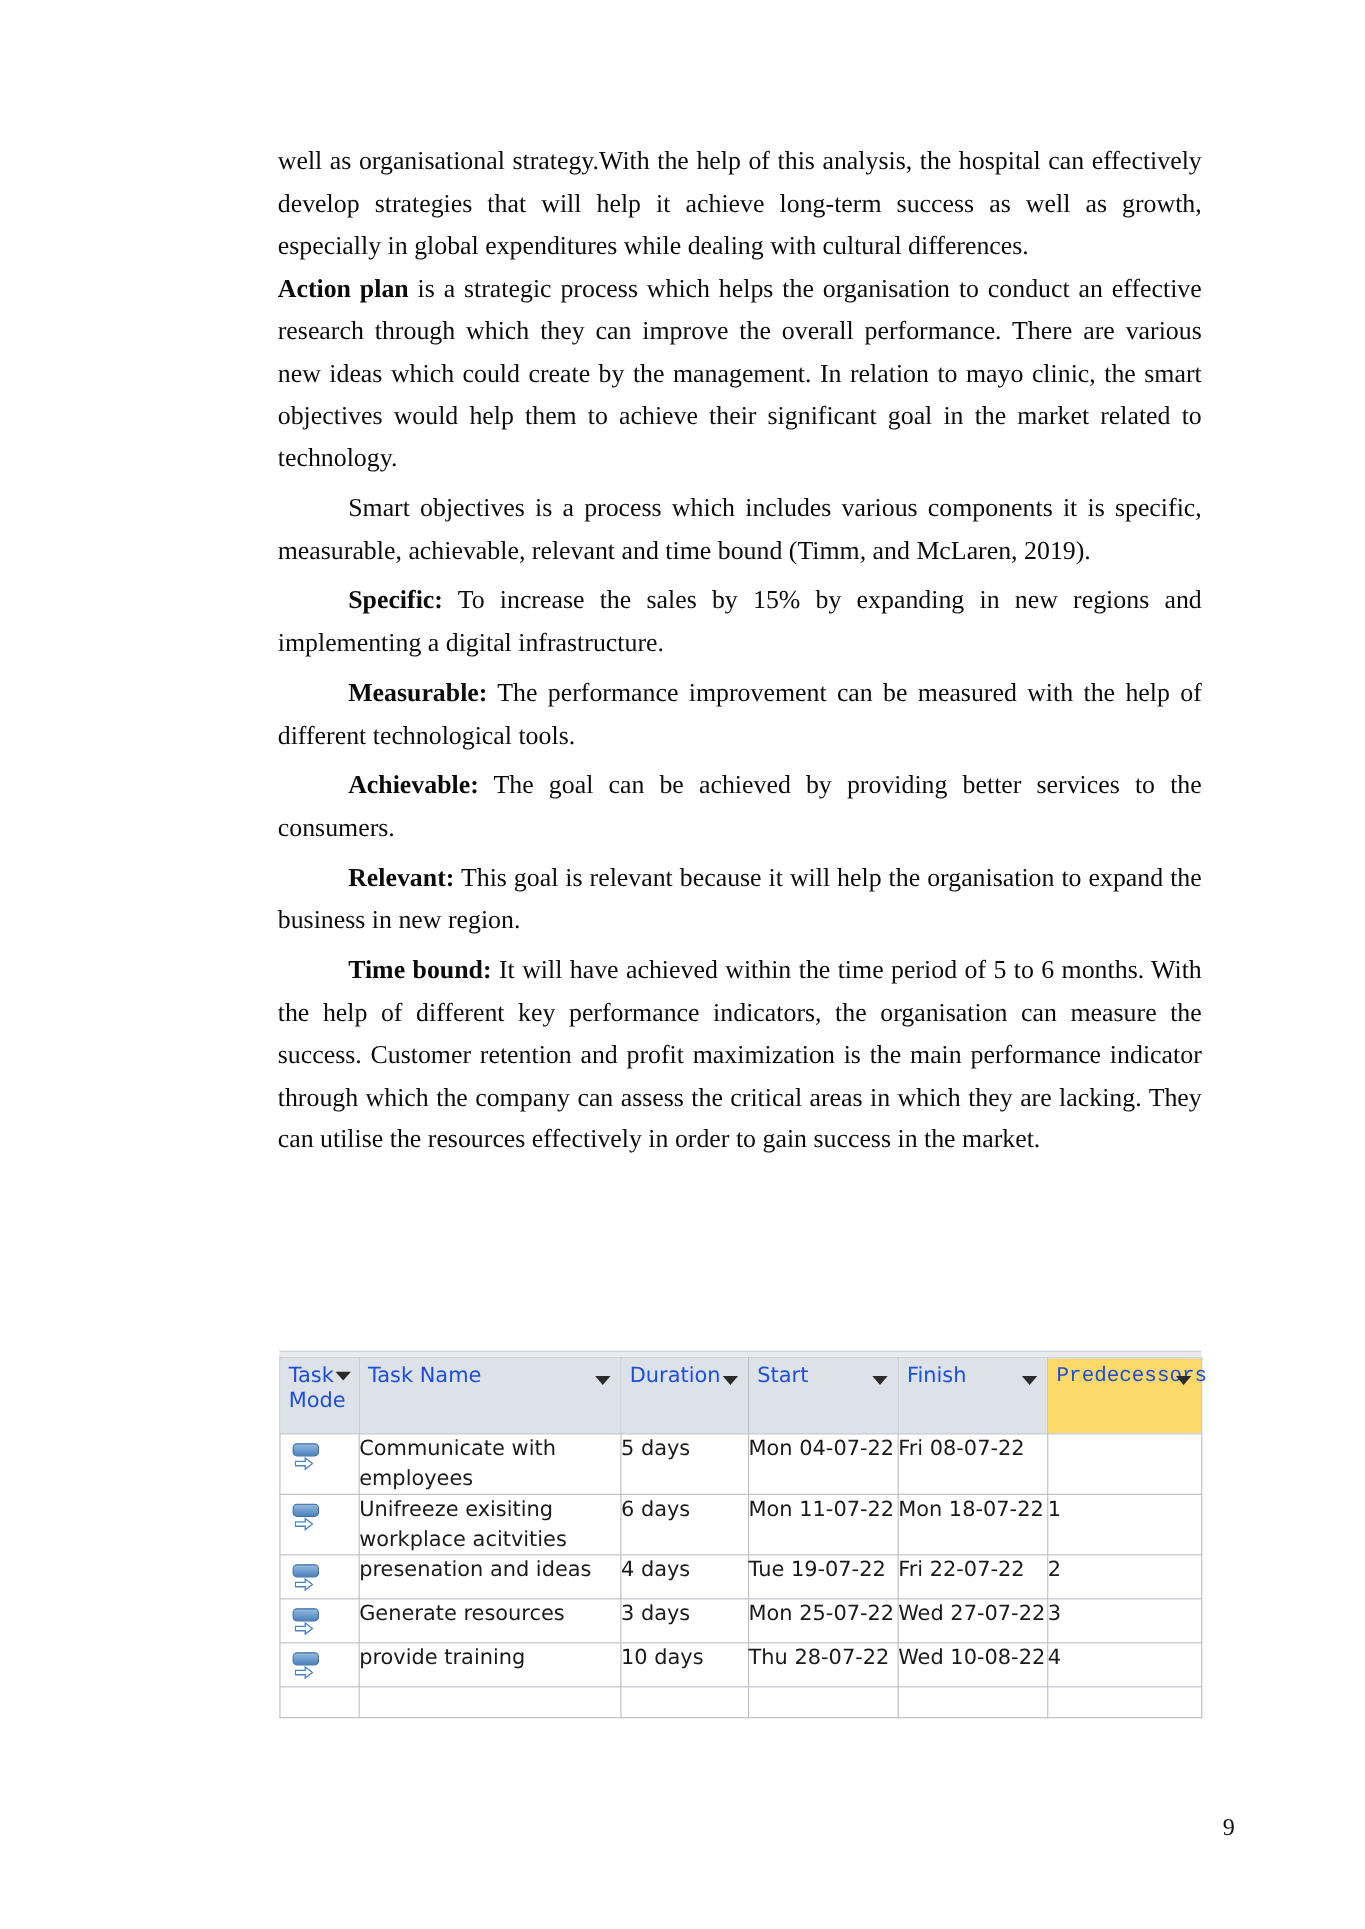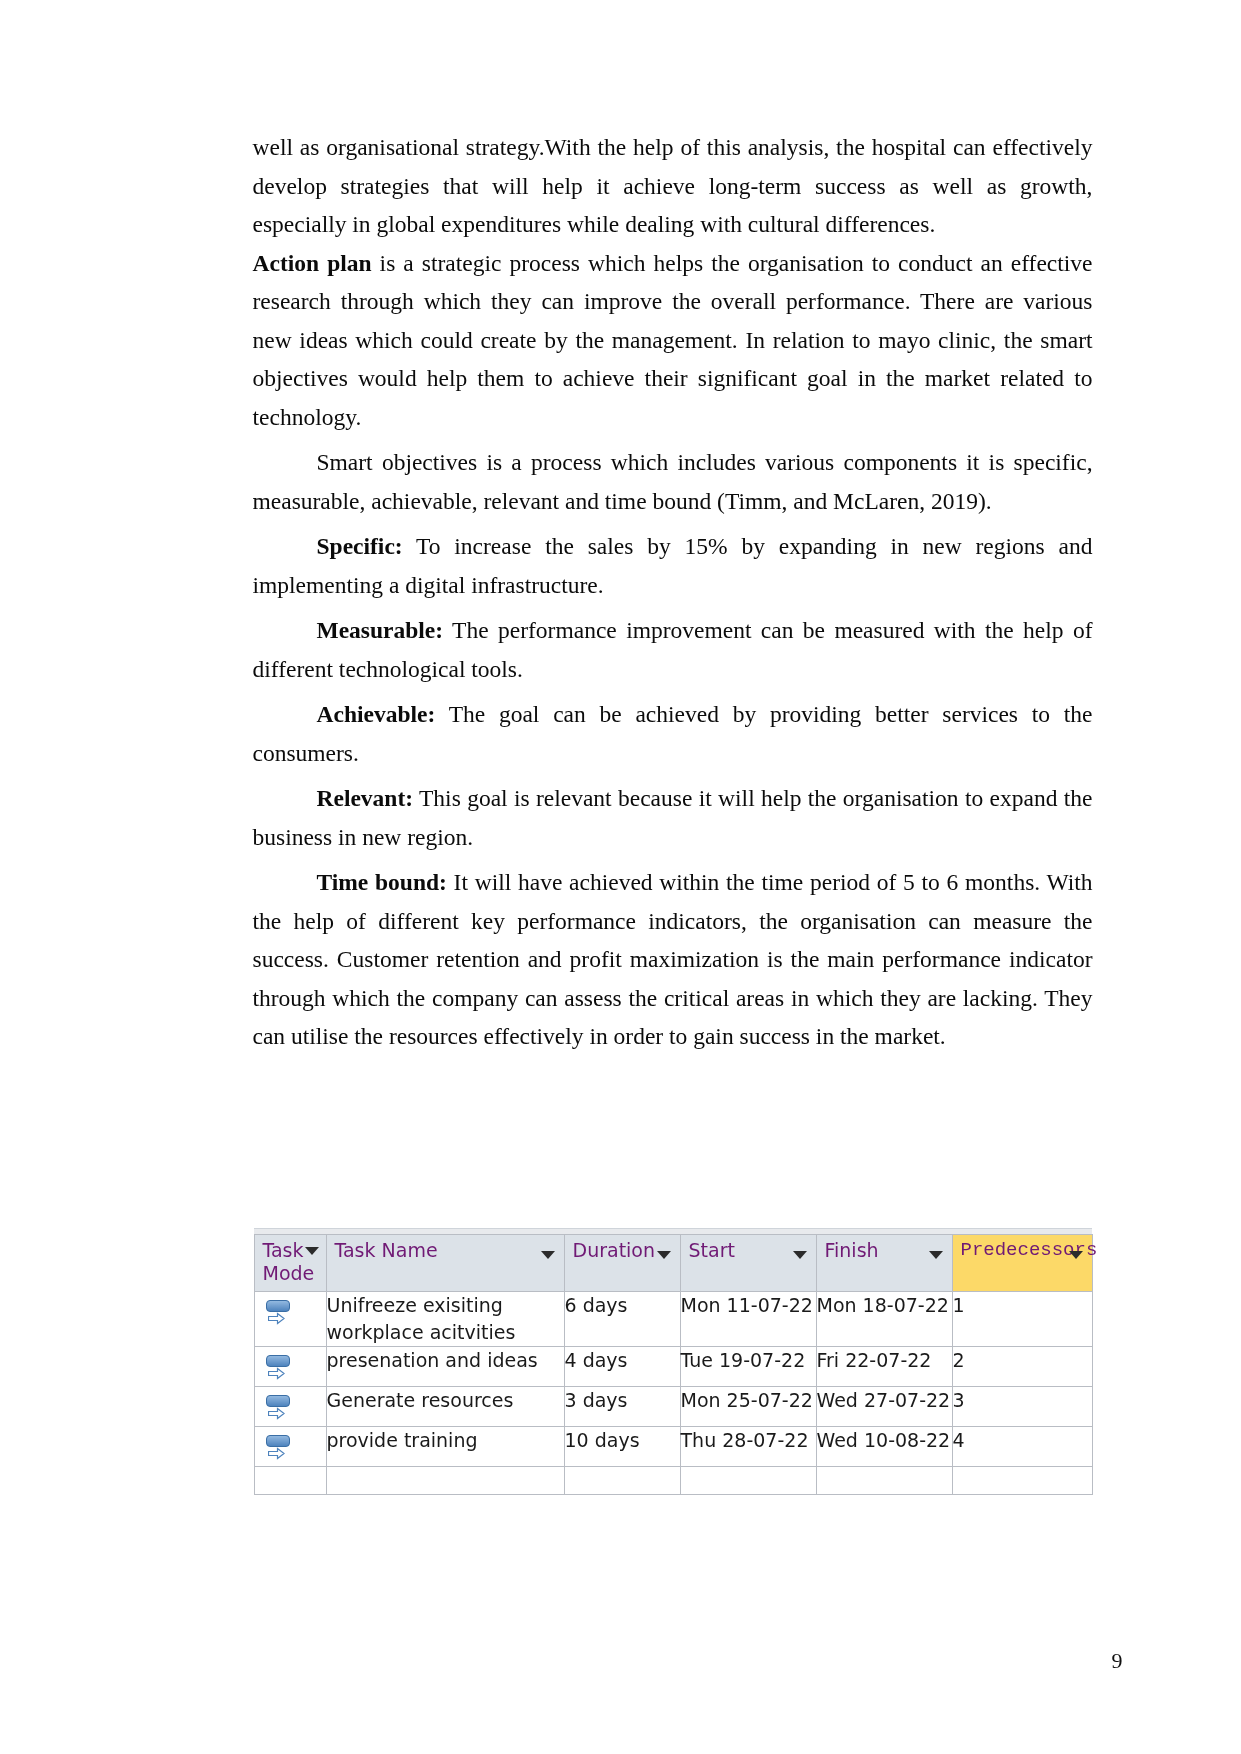--- a/index.html
+++ b/index.html
@@ -69,24 +69,24 @@
     vertical-align: top;
     font-size: 19px;
     color: #1a1a1a;
     font-weight: normal;
   }
   table.pt th {
     background: #dce2e8;
     height: 46px;
     text-align: left;
     position: relative;
-    padding: 4px 6px 6px 8px;
+    padding: 4px 6px 18px 8px;
     font-size: 19px;
     line-height: 23px;
-    color: #701a75;
+    color: #1d4ed8;
     vertical-align: top;
     margin-top: 17px;
   }
   th.yellow { background: #fde68f; }
   th.yellow.strong { background: #fcd968; font-family: Liberation Mono, monospace; }
   .th-label { display: block; }
   .filter-arrow {
     position: absolute;
     right: 9px;
     top: 16px;
@@ -202,20 +202,35 @@
       <tbody id="pt-body">
           <tr>
             <td class="mode">
               <div class="mode-icon">
                 <div class="bar"></div>
                 <svg class="arrow" viewBox="0 0 17 13">
                   <path d="M0.5 4.5 H9.5 V1.5 L16 6.5 L9.5 11.5 V8.5 H0.5 Z" fill="#ffffff" stroke="#4e83bd" stroke-width="1.2"></path>
                 </svg>
               </div>
             </td>
+            <td class="cell tname">Communicate with employees</td>
+            <td class="cell ">5 days</td>
+            <td class="cell ">Mon 04-07-22</td>
+            <td class="cell ">Fri 08-07-22</td>
+            <td class="cell "></td>
+          </tr>
+          <tr>
+            <td class="mode">
+              <div class="mode-icon">
+                <div class="bar"></div>
+                <svg class="arrow" viewBox="0 0 17 13">
+                  <path d="M0.5 4.5 H9.5 V1.5 L16 6.5 L9.5 11.5 V8.5 H0.5 Z" fill="#ffffff" stroke="#4e83bd" stroke-width="1.2"></path>
+                </svg>
+              </div>
+            </td>
             <td class="cell tname">Unifreeze exisiting workplace acitvities</td>
             <td class="cell ">6 days</td>
             <td class="cell ">Mon 11-07-22</td>
             <td class="cell ">Mon 18-07-22</td>
             <td class="cell ">1</td>
           </tr>
           <tr>
             <td class="mode">
               <div class="mode-icon">
                 <div class="bar"></div>

